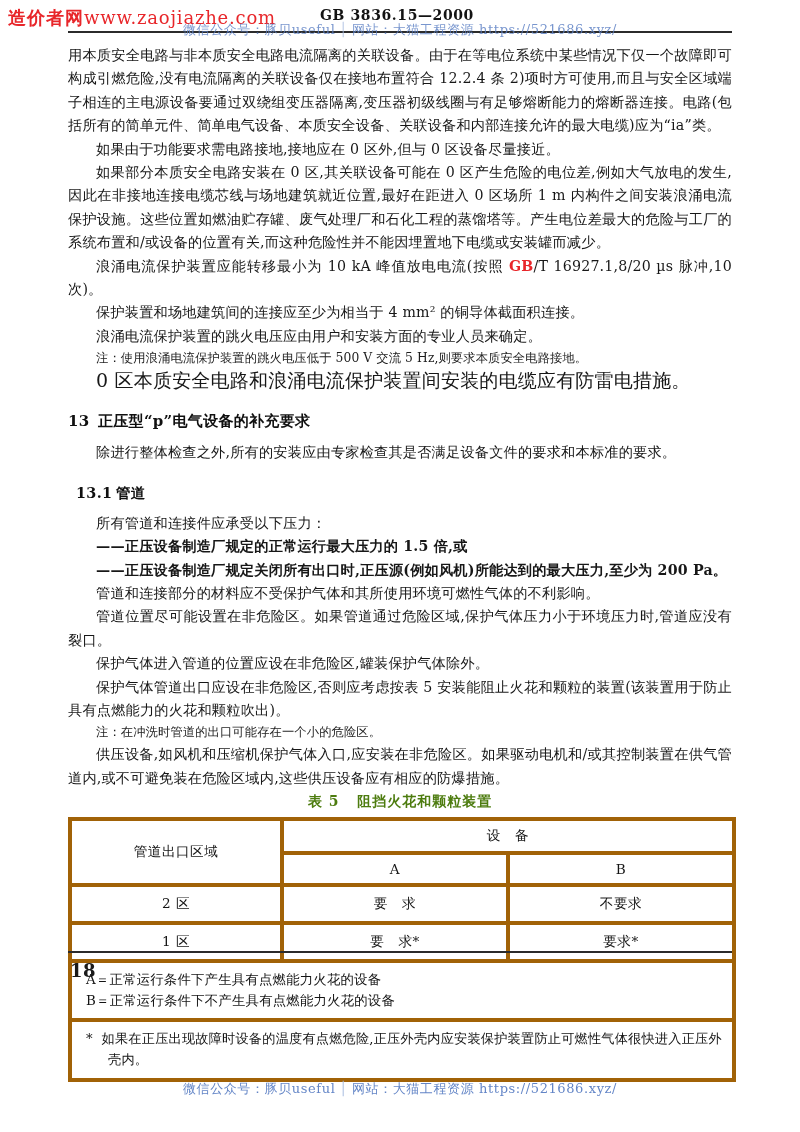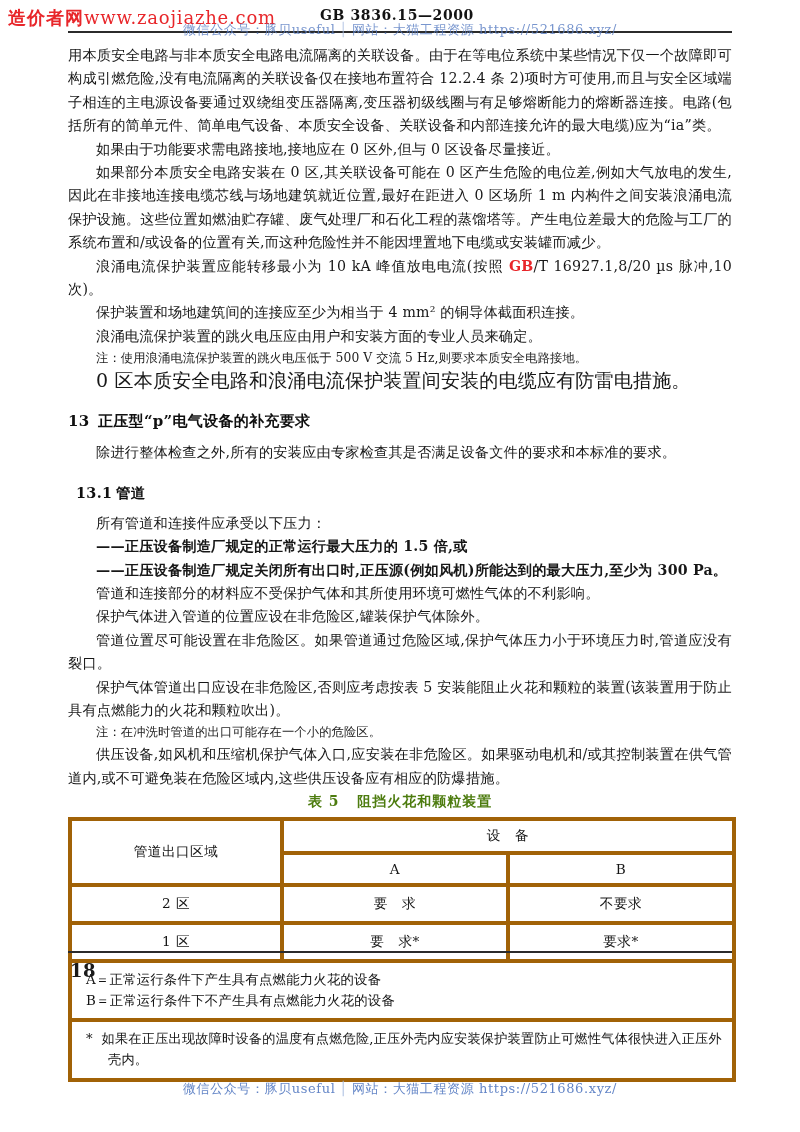--- a/index.html
+++ b/index.html
@@ -256,24 +256,24 @@
     <div class="gap-sm"></div>
 
     <p class="indent">除进行整体检查之外,所有的安装应由专家检查其是否满足设备文件的要求和本标准的要求。</p>
 
     <div class="gap-sm"></div>
 
     <h3 class="h-sub"><span class="num">13.1</span><span>管道</span></h3>
 
     <p class="indent">所有管道和连接件应承受以下压力：</p>
     <p class="dash-item">——正压设备制造厂规定的正常运行最大压力的 1.5 倍,或</p>
-    <p class="dash-item">——正压设备制造厂规定关闭所有出口时,正压源(例如风机)所能达到的最大压力,至少为 300 Pa。</p>
+    <p class="dash-item">——正压设备制造厂规定关闭所有出口时,正压源(例如风机)所能达到的最大压力,至少为 200 Pa。</p>
     <p class="indent">管道和连接部分的材料应不受保护气体和其所使用环境可燃性气体的不利影响。</p>
+    <p class="indent">管道位置尽可能设置在非危险区。如果管道通过危险区域,保护气体压力小于环境压力时,管道应没有裂口。</p>
     <p class="indent">保护气体进入管道的位置应设在非危险区,罐装保护气体除外。</p>
-    <p class="indent">管道位置尽可能设置在非危险区。如果管道通过危险区域,保护气体压力小于环境压力时,管道应没有裂口。</p>
     <p class="indent">保护气体管道出口应设在非危险区,否则应考虑按表 5 安装能阻止火花和颗粒的装置(该装置用于防止具有点燃能力的火花和颗粒吹出)。</p>
     <p class="note">注：在冲洗时管道的出口可能存在一个小的危险区。</p>
     <p class="indent">供压设备,如风机和压缩机保护气体入口,应安装在非危险区。如果驱动电机和/或其控制装置在供气管道内,或不可避免装在危险区域内,这些供压设备应有相应的防爆措施。</p>
 
     <p class="table-caption"><span>表 5</span>&nbsp;&nbsp;&nbsp;<span>阻挡火花和颗粒装置</span></p>
 
     <table class="t5">
       <colgroup>
         <col style="width:212px">
         <col style="width:226px">

